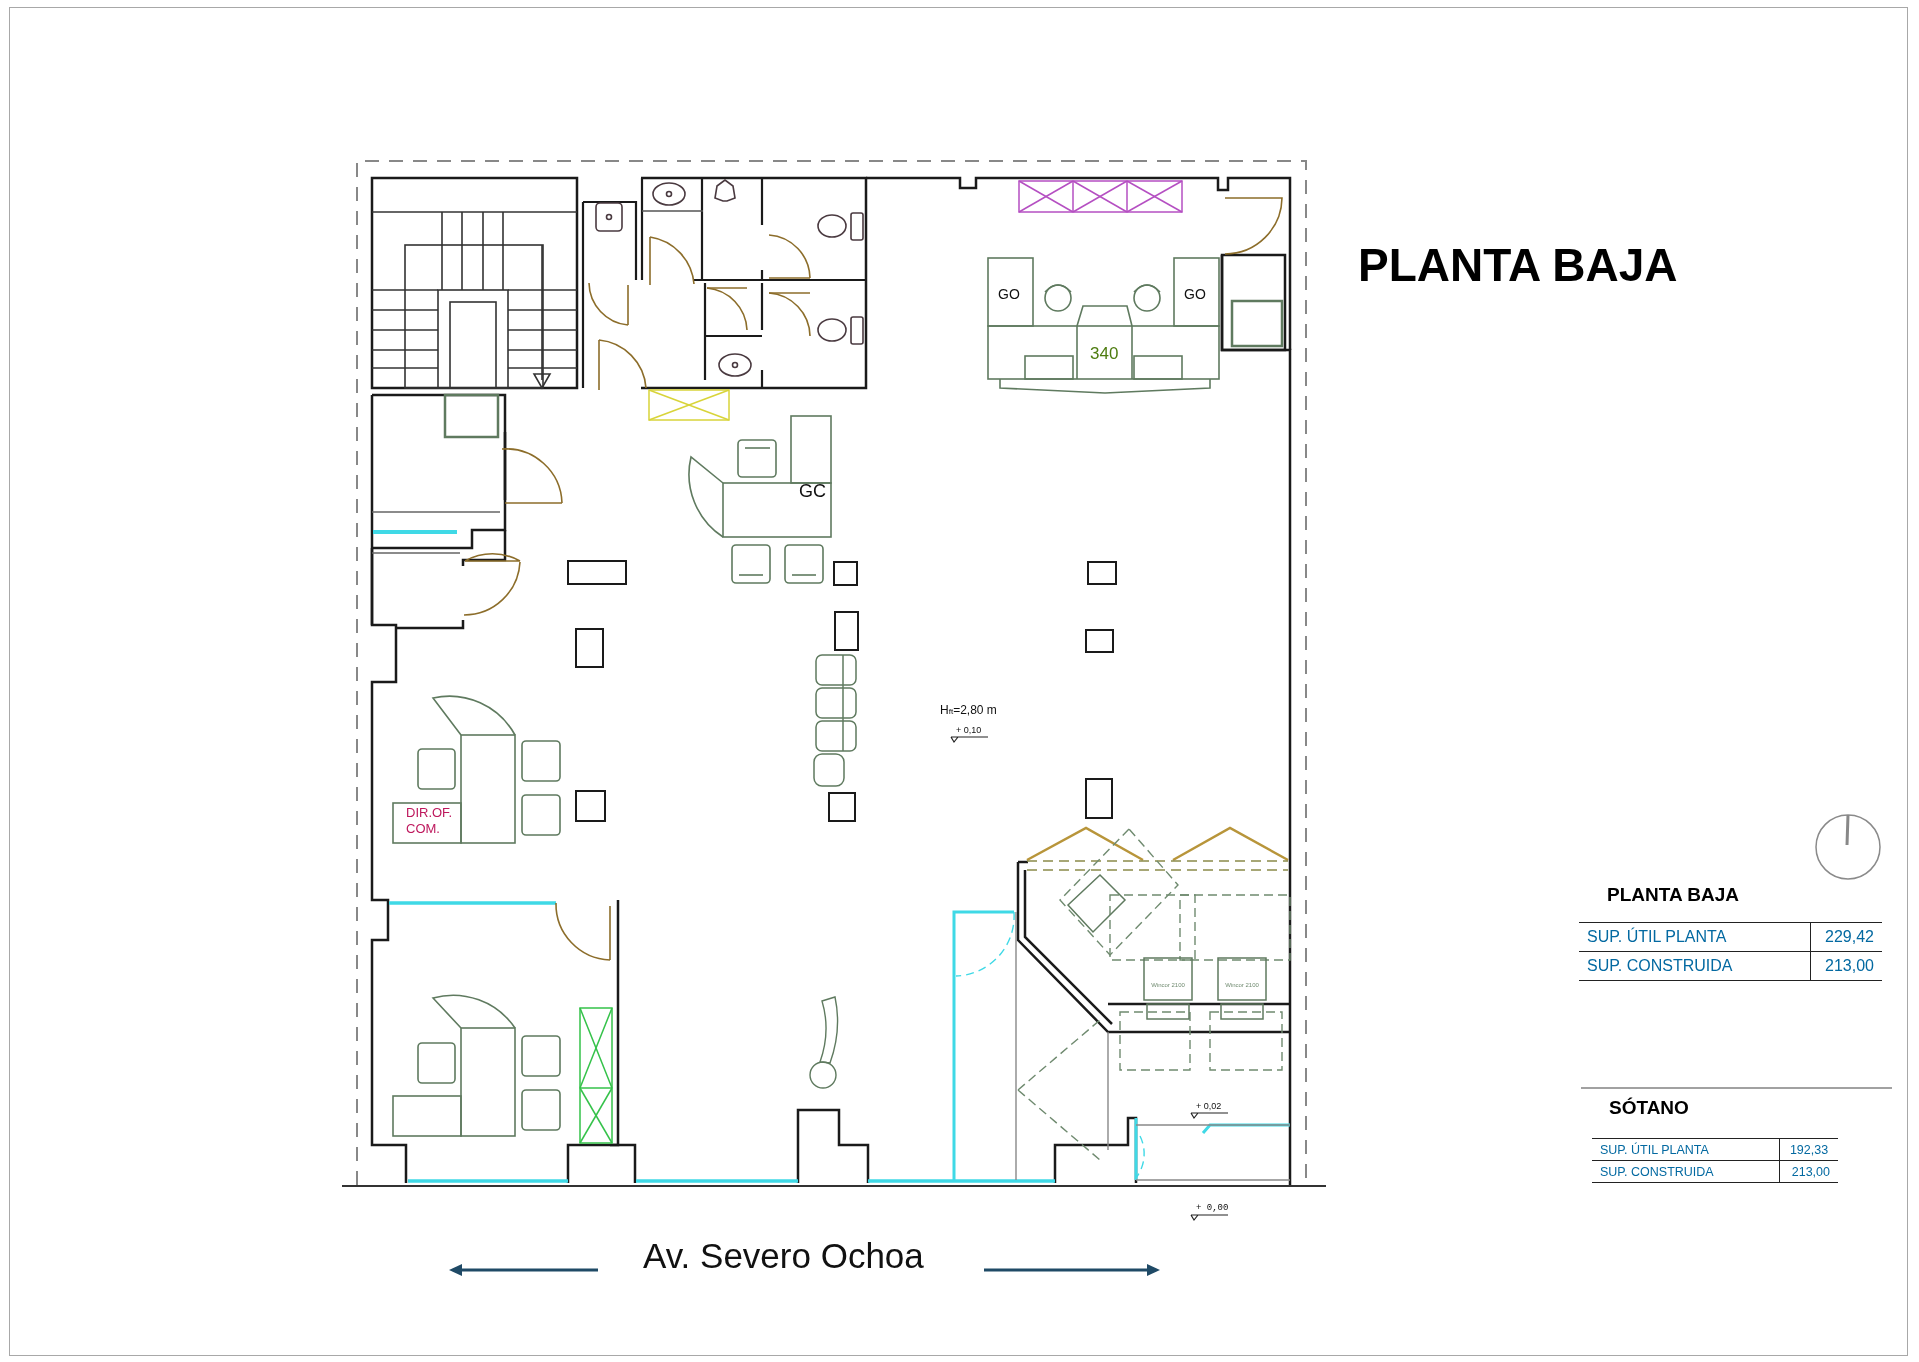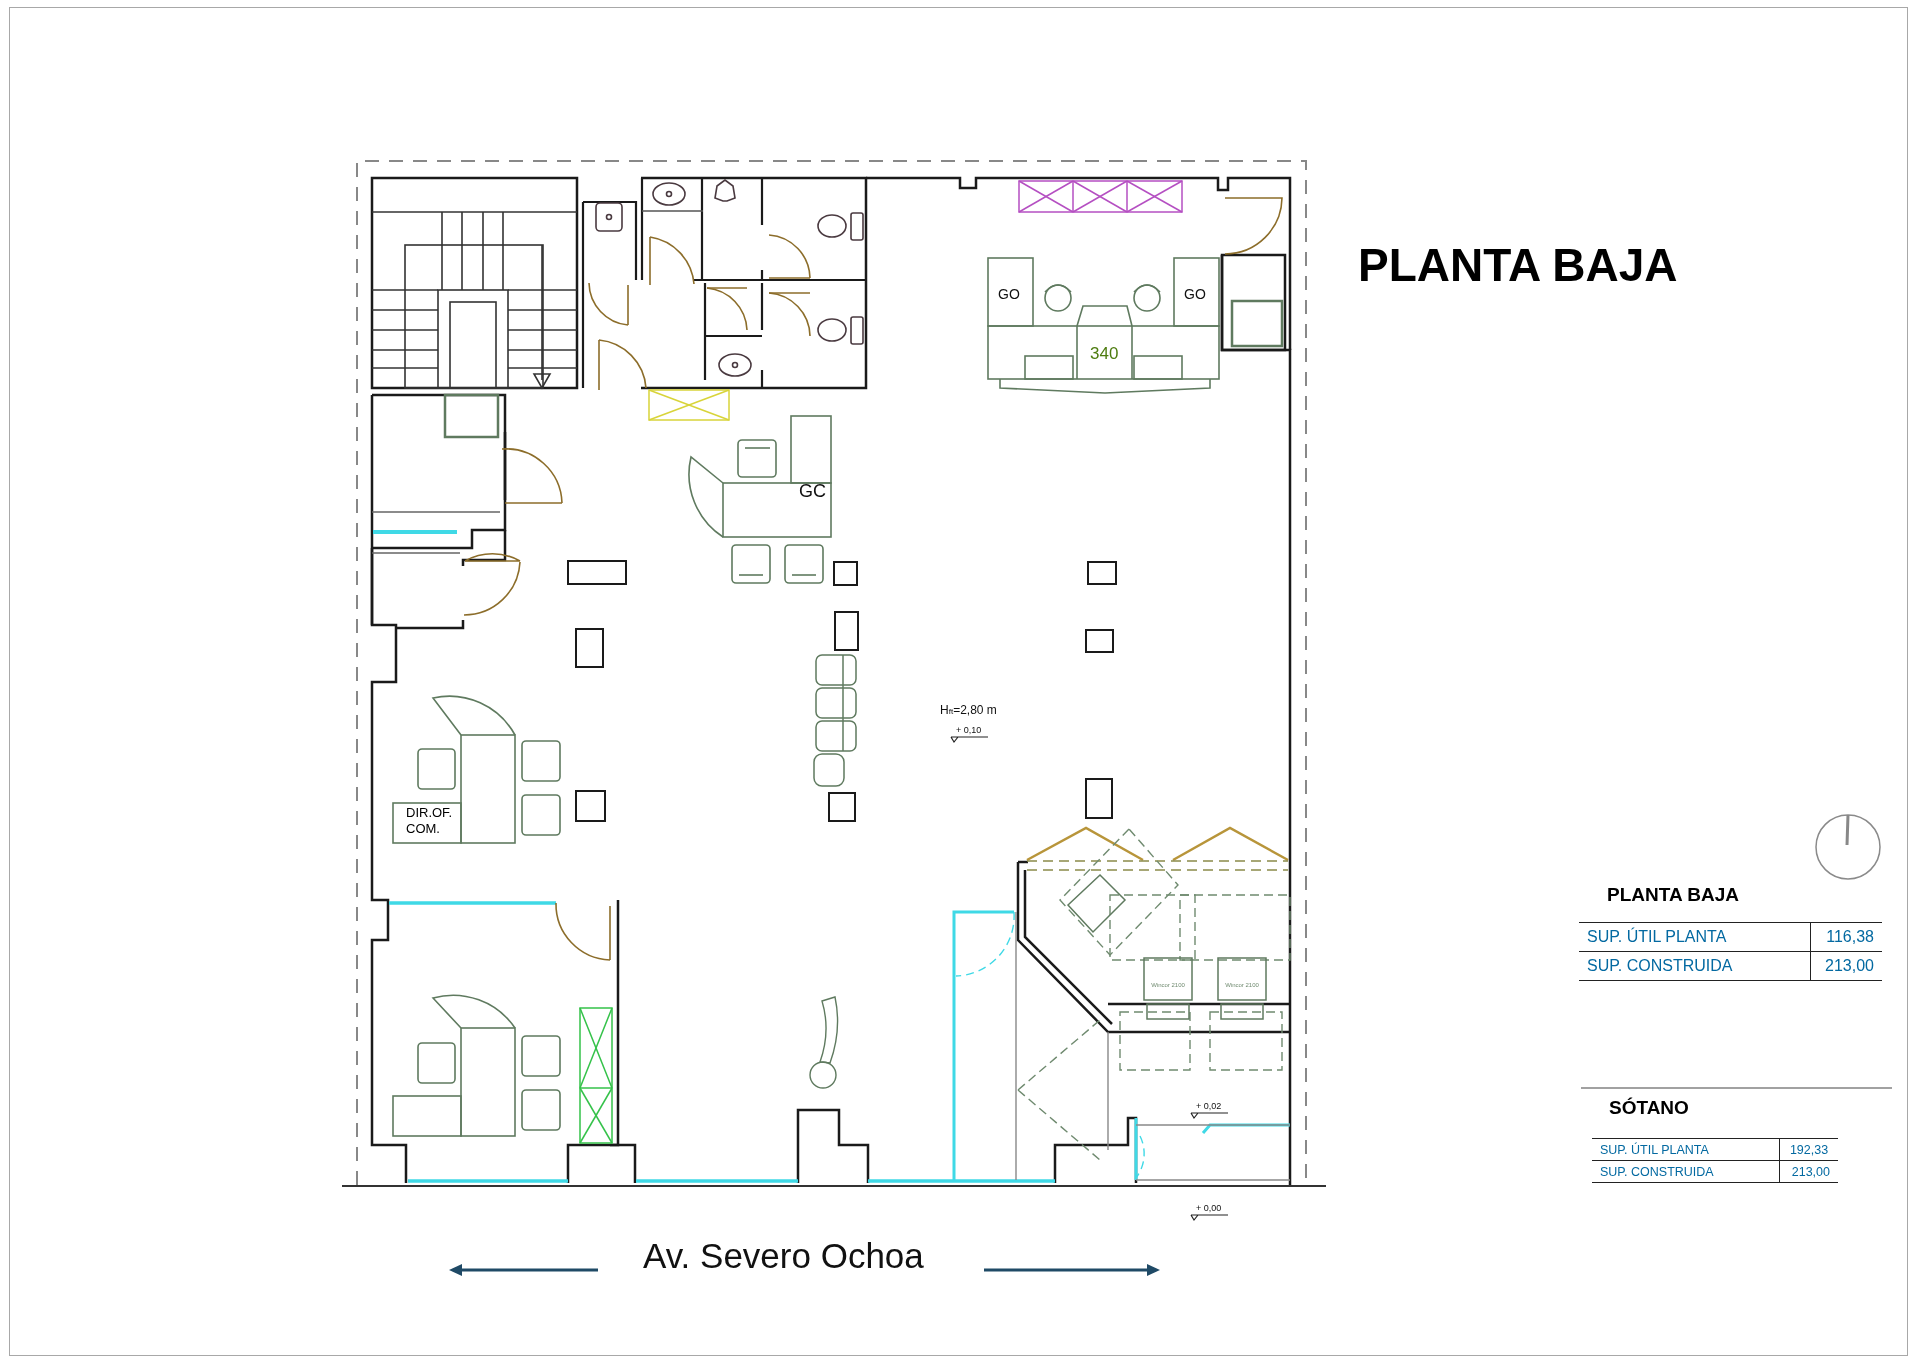--- a/index.html
+++ b/index.html
@@ -294,38 +294,38 @@
     <line x1="1848" y1="815" x2="1847" y2="845" stroke="#888" stroke-width="3"></line>
   </g>
 
   <line x1="1581" y1="1088" x2="1892" y2="1088" stroke="#444" stroke-width="1.2"></line>
 </svg>
 
 <div style="position:absolute;left:998px;top:286px;font-size:14px;color:#111;">GO</div>
 <div style="position:absolute;left:1184px;top:286px;font-size:14px;color:#111;">GO</div>
 <div style="position:absolute;left:1090px;top:344px;font-size:17px;color:#4d7c0f;">340</div>
 <div style="position:absolute;left:799px;top:441px;font-size:18px;color:#111;margin-top:40px;">GC</div>
-<div style="position:absolute;left:406px;top:805px;font-size:13px;line-height:16px;color:#000000;">
+<div style="position:absolute;left:406px;top:805px;font-size:13px;line-height:16px;color:#be185d;">
   <div>DIR.OF.</div>
   <div>COM.</div>
 </div>
 <div style="position:absolute;left:933px;top:703px;font-size:12px;color:#111;margin-left:7px;"><span>H</span><span style="font-size:8px;">ft</span><span>=2,80 m</span></div>
 <div style="position:absolute;left:956px;top:725px;font-size:9px;color:#111;text-align:center;">+ 0,10</div>
 <div style="position:absolute;left:1196px;top:1101px;font-size:9px;color:#111;">+ 0,02</div>
-<div style="position:absolute;left:1196px;top:1203px;font-size:9px;color:#111;">+ 0,00</div>
+<div style="position:absolute;left:1196px;top:1203px;font-size:9px;color:#111;font-family:Liberation Mono, monospace;">+ 0,00</div>
 
 <div class="title">PLANTA BAJA</div>
 <div class="street">Av. Severo Ochoa</div>
 
 <div class="tbl-title" style="left:1607px;top:884px;font-size:19px;">PLANTA BAJA</div>
 <table class="area t1" style="left:1579px;top:922px;width:303px;">
   <tbody>
       <tr>
     <td>SUP. ÚTIL PLANTA</td>
-    <td class="val" style="width:55px;">116,38</td>
+    <td class="val" style="width:55px;">229,42</td>
   </tr>
   <tr>
     <td>SUP. CONSTRUIDA</td>
     <td class="val">213,00</td>
   </tr>
 </tbody>
   </table>
 
 <div class="tbl-title" style="left:1609px;top:1097px;font-size:19px;">SÓTANO</div>
 <table class="area t2" style="left:1592px;top:1138px;width:246px;">

